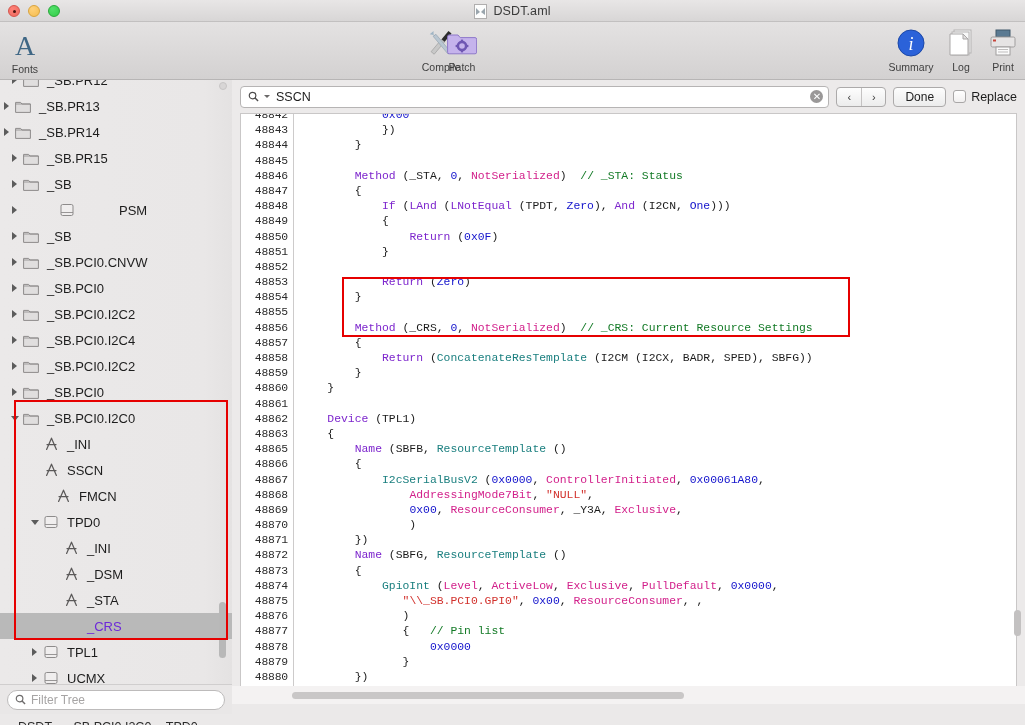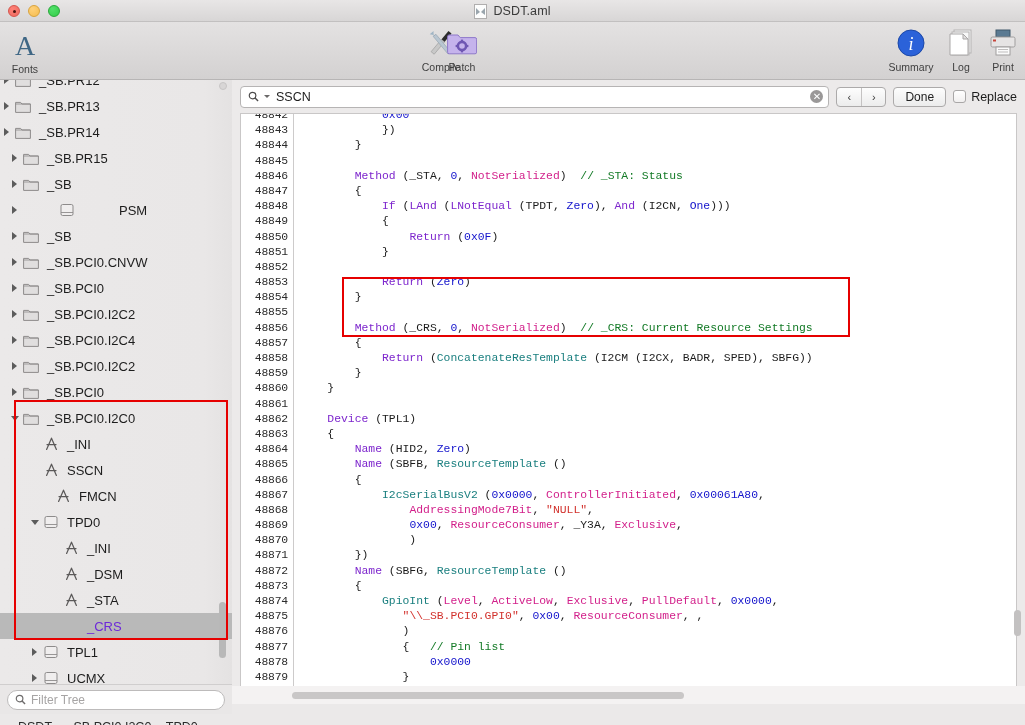--- a/index.html
+++ b/index.html
@@ -350,21 +350,21 @@
           <rect x="10" y="21" width="10" height="1" fill="#c0bebe"></rect>
           <rect x="10" y="23.5" width="10" height="1" fill="#c0bebe"></rect>
         </svg>
       </div>
       <div class="tblabel">Print</div>
     </div>
   </div>
 
   <div class="sidebar">
     <div class="tree-scroll" id="tree-scroll">
-        <div class="tree-row" style="margin-top: -13px;">
+        <div class="tree-row" style="padding-left: 8px; margin-top: -13px;">
           <div class="tw">
             <div class="tw-tri"></div>
           </div>
           <div class="ticon">
             <svg width="16" height="13" viewBox="0 0 16 13">
               <path d="M0.6 2.4 h5 l1.3 1.6 h8.5 v8.4 h-14.8 z" fill="#e0dede" stroke="#8d8b8b" stroke-width="1"></path>
               <path d="M0.6 4 h14.8" stroke="#8d8b8b" stroke-width="0.8" fill="none"></path>
             </svg>
           </div>
           <span class="tlabel">_SB.PR12</span>
@@ -681,21 +681,20 @@
           <div class="codeline"><div class="ln">48854</div><div class="ct"><span class="t-pl">        }</span></div></div>
           <div class="codeline"><div class="ln">48855</div><div class="ct"><span class="t-pl"></span></div></div>
           <div class="codeline"><div class="ln">48856</div><div class="ct"><span class="t-pl">        </span><span class="t-kw">Method</span><span class="t-pl"> (_CRS, </span><span class="t-num">0</span><span class="t-pl">, </span><span class="t-arg">NotSerialized</span><span class="t-pl">)  </span><span class="t-cmt">// _CRS: Current Resource Settings</span></div></div>
           <div class="codeline"><div class="ln">48857</div><div class="ct"><span class="t-pl">        {</span></div></div>
           <div class="codeline"><div class="ln">48858</div><div class="ct"><span class="t-pl">            </span><span class="t-kw">Return</span><span class="t-pl"> (</span><span class="t-fn">ConcatenateResTemplate</span><span class="t-pl"> (I2CM (I2CX, BADR, SPED), SBFG))</span></div></div>
           <div class="codeline"><div class="ln">48859</div><div class="ct"><span class="t-pl">        }</span></div></div>
           <div class="codeline"><div class="ln">48860</div><div class="ct"><span class="t-pl">    }</span></div></div>
           <div class="codeline"><div class="ln">48861</div><div class="ct"><span class="t-pl"></span></div></div>
           <div class="codeline"><div class="ln">48862</div><div class="ct"><span class="t-pl">    </span><span class="t-kw">Device</span><span class="t-pl"> (TPL1)</span></div></div>
           <div class="codeline"><div class="ln">48863</div><div class="ct"><span class="t-pl">    {</span></div></div>
-          <div class="codeline"><div class="ln">48864</div><div class="ct"><span class="t-pl">        </span><span class="t-kw">Name</span><span class="t-pl"> (HID2, </span><span class="t-num">Zero</span><span class="t-pl">)</span></div></div>
           <div class="codeline"><div class="ln">48865</div><div class="ct"><span class="t-pl">        </span><span class="t-kw">Name</span><span class="t-pl"> (SBFB, </span><span class="t-fn">ResourceTemplate</span><span class="t-pl"> ()</span></div></div>
           <div class="codeline"><div class="ln">48866</div><div class="ct"><span class="t-pl">        {</span></div></div>
           <div class="codeline"><div class="ln">48867</div><div class="ct"><span class="t-pl">            </span><span class="t-fn">I2cSerialBusV2</span><span class="t-pl"> (</span><span class="t-num">0x0000</span><span class="t-pl">, </span><span class="t-arg">ControllerInitiated</span><span class="t-pl">, </span><span class="t-num">0x00061A80</span><span class="t-pl">,</span></div></div>
           <div class="codeline"><div class="ln">48868</div><div class="ct"><span class="t-pl">                </span><span class="t-arg">AddressingMode7Bit</span><span class="t-pl">, </span><span class="t-str">"NULL"</span><span class="t-pl">,</span></div></div>
           <div class="codeline"><div class="ln">48869</div><div class="ct"><span class="t-pl">                </span><span class="t-num">0x00</span><span class="t-pl">, </span><span class="t-arg">ResourceConsumer</span><span class="t-pl">, _Y3A, </span><span class="t-arg">Exclusive</span><span class="t-pl">,</span></div></div>
           <div class="codeline"><div class="ln">48870</div><div class="ct"><span class="t-pl">                )</span></div></div>
           <div class="codeline"><div class="ln">48871</div><div class="ct"><span class="t-pl">        })</span></div></div>
           <div class="codeline"><div class="ln">48872</div><div class="ct"><span class="t-pl">        </span><span class="t-kw">Name</span><span class="t-pl"> (SBFG, </span><span class="t-fn">ResourceTemplate</span><span class="t-pl"> ()</span></div></div>
           <div class="codeline"><div class="ln">48873</div><div class="ct"><span class="t-pl">        {</span></div></div>
           <div class="codeline"><div class="ln">48874</div><div class="ct"><span class="t-pl">            </span><span class="t-fn">GpioInt</span><span class="t-pl"> (</span><span class="t-arg">Level</span><span class="t-pl">, </span><span class="t-arg">ActiveLow</span><span class="t-pl">, </span><span class="t-arg">Exclusive</span><span class="t-pl">, </span><span class="t-arg">PullDefault</span><span class="t-pl">, </span><span class="t-num">0x0000</span><span class="t-pl">,</span></div></div>

